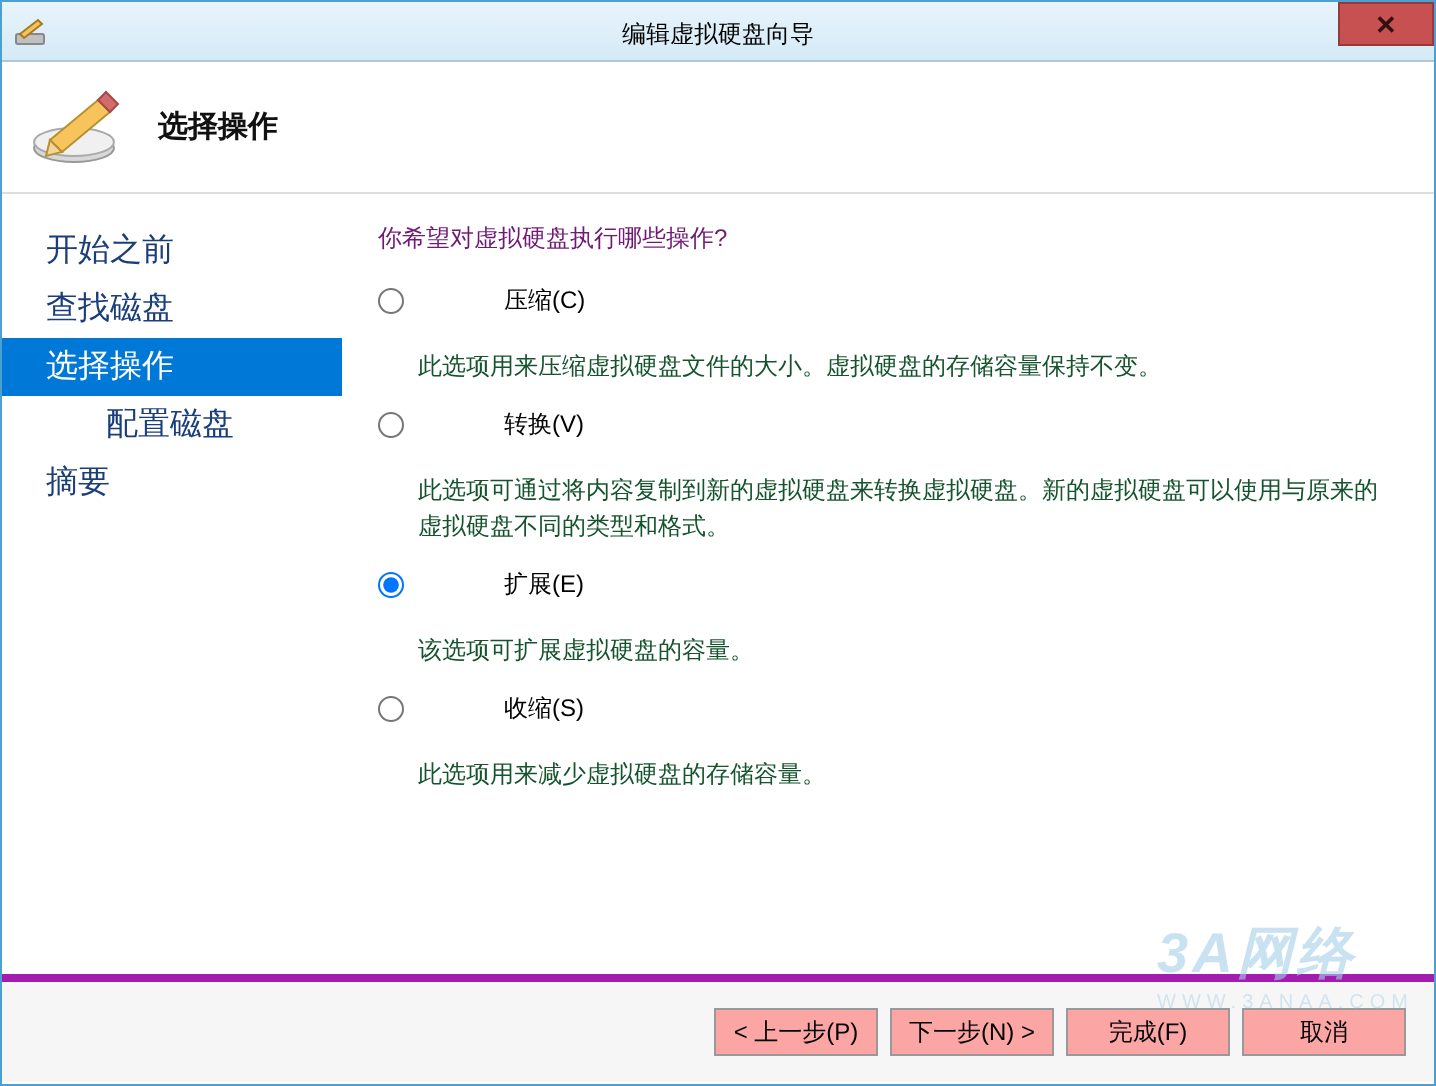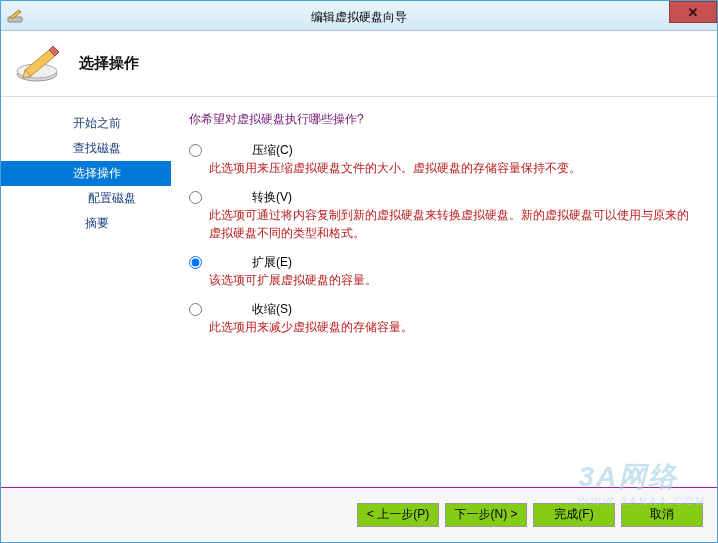--- a/index.html
+++ b/index.html
@@ -69,24 +69,23 @@
   .body {
     display: flex;
     height: 390px;
   }
   .sidebar {
     width: 170px;
     padding: 14px 0 0 0;
   }
   .sidebar-item {
     padding: 4px 0 4px 22px;
-    font-size: 12px;
+    font-size: 16px;
     color: #1a3e7a;
     cursor: pointer;
-    text-align: center;
   }
   .sidebar-item.selected {
     background: #0078d7;
     color: #fff;
     padding-left: 22px;
   }
   .sidebar-item.indent {
     padding-left: 52px;
   }
   .content {
@@ -106,39 +105,39 @@
     align-items: center;
     gap: 44px;
   }
   .opt-row input[type=radio] {
     margin: 0 6px 0 0;
   }
   .opt-label {
     color: #000;
   }
   .opt-desc {
-    margin: 0 0 0 20px;
-    color: #b91c1c;
+    margin: 15px 0 0 20px;
+    color: #14532d;
     line-height: 1.5;
   }
   .footer {
     height: 54px;
-    border-top: 1px solid #a21caf;
+    border-top: 4px solid #a21caf;
     display: flex;
     align-items: center;
     justify-content: flex-end;
     padding-right: 14px;
     gap: 6px;
     background: #f6f6f6;
     position: relative;
   }
   .btn {
     min-width: 82px;
     height: 24px;
-    background: #84cc16;
+    background: #fca5a5;
     border: 1px solid #999;
     font-size: 12px;
     padding: 0 6px;
     cursor: pointer;
     display: inline-flex;
     align-items: center;
     justify-content: center;
   }
   .watermark {
     position: absolute;

